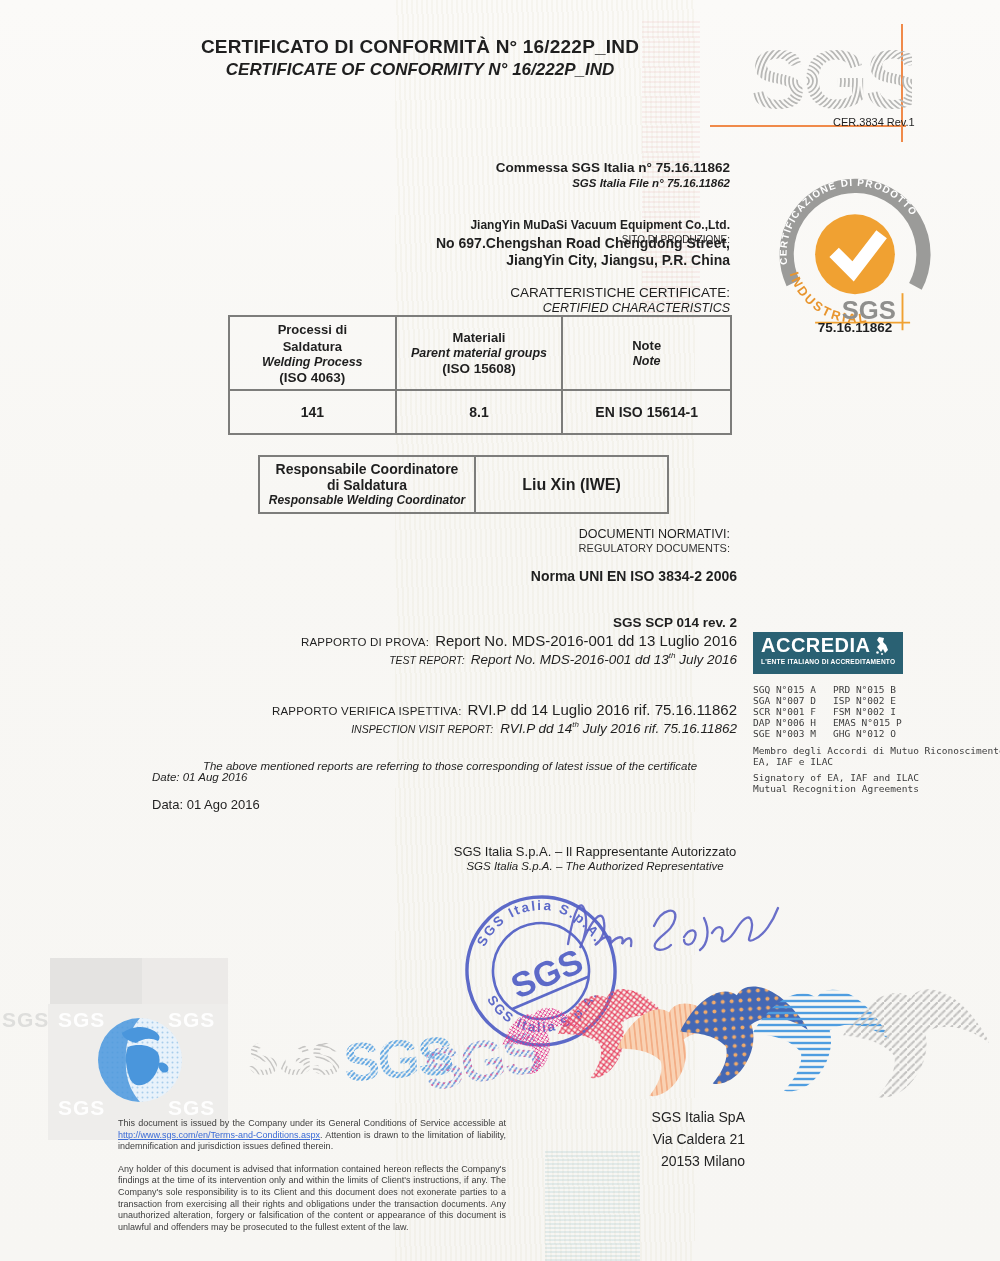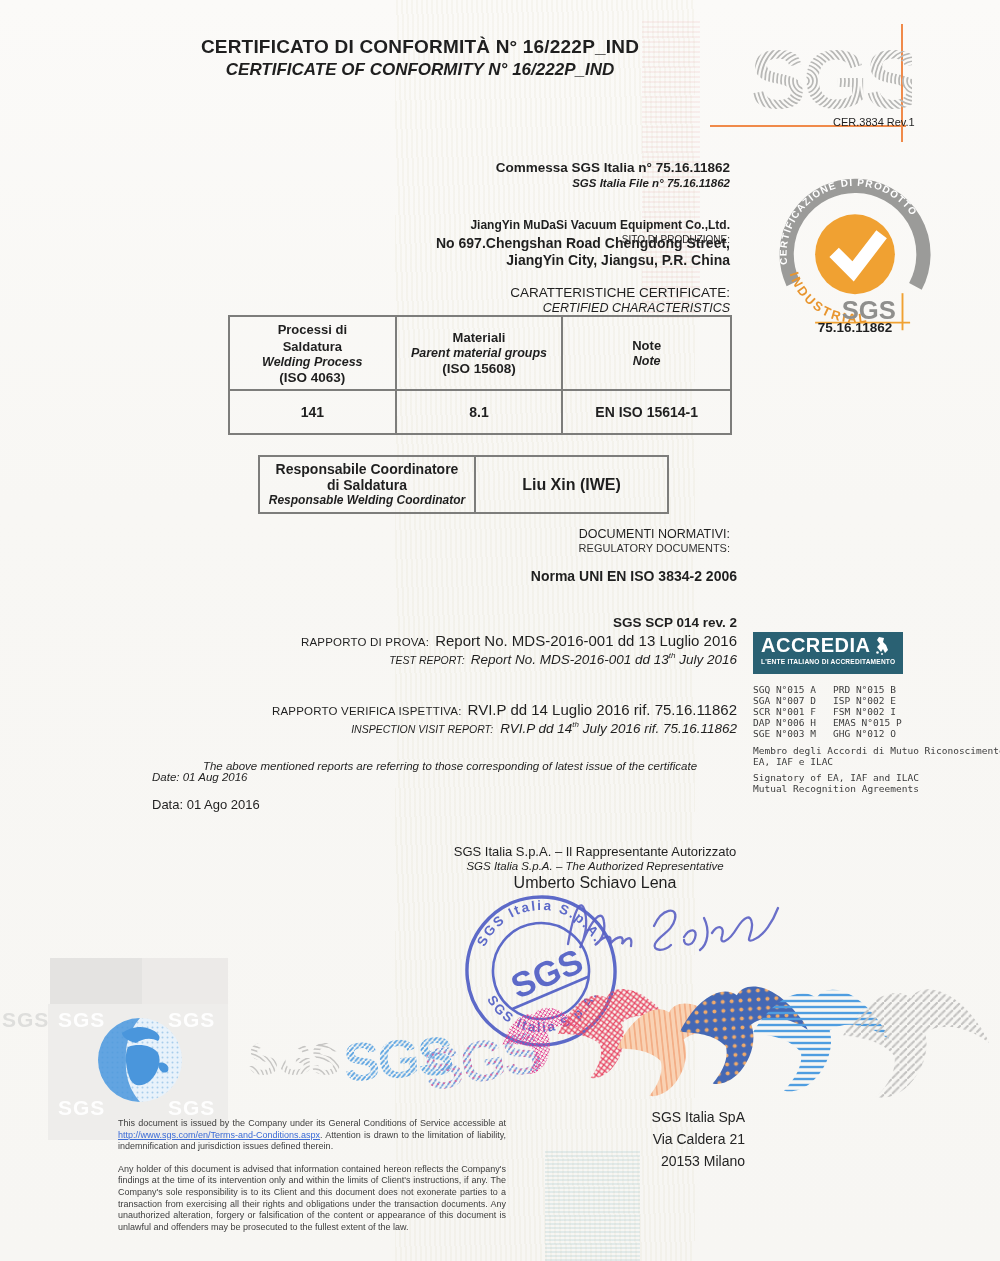--- a/index.html
+++ b/index.html
@@ -260,21 +260,20 @@
   <div class="abs" id="note-block">
     <div id="note-en">The above mentioned reports are referring to those corresponding of  latest issue of the certificate</div>
   </div>
 
   <div class="abs nw" id="date-it">Data: 01 Ago 2016</div>
   <div class="abs nw" id="date-en">Date: 01 Aug  2016</div>
 
   <div class="abs" id="auth-block">
     <div id="auth-it">SGS Italia S.p.A. – Il Rappresentante Autorizzato</div>
     <div id="auth-en">SGS Italia S.p.A. – The Authorized Representative</div>
-    <div id="auth-name">Umberto Schiavo Lena</div>
   </div>
 
   <svg class="abs" id="stamp" viewBox="0 0 178 178">
     <defs>
       <path id="circT" d="M89,89 m-61,0 a61,61 0 1,1 122,0 a61,61 0 1,1 -122,0"></path>
       <path id="circB" d="M89,89 m-61,0 a61,61 0 1,0 122,0 a61,61 0 1,0 -122,0"></path>
     </defs>
     <g stroke="#3c4cc0" fill="none">
       <circle cx="89" cy="89" r="74" stroke-width="3.4"></circle>
       <circle cx="89" cy="89" r="48" stroke-width="2.6"></circle>

